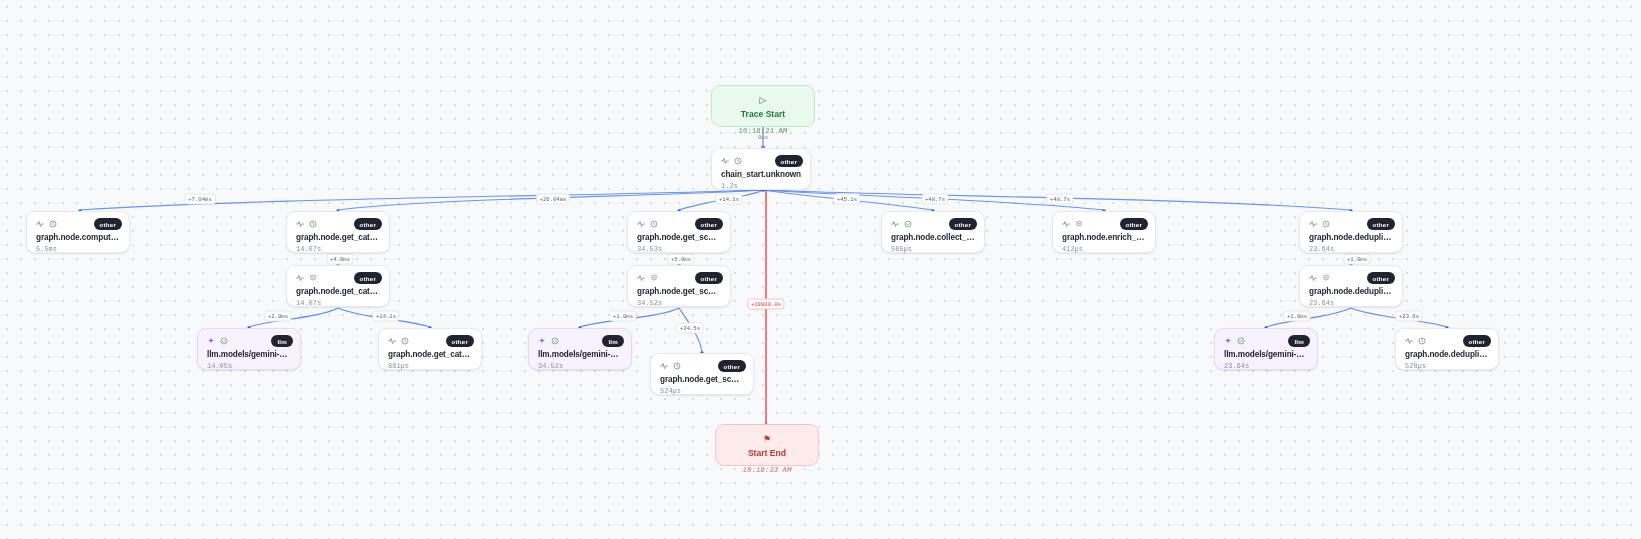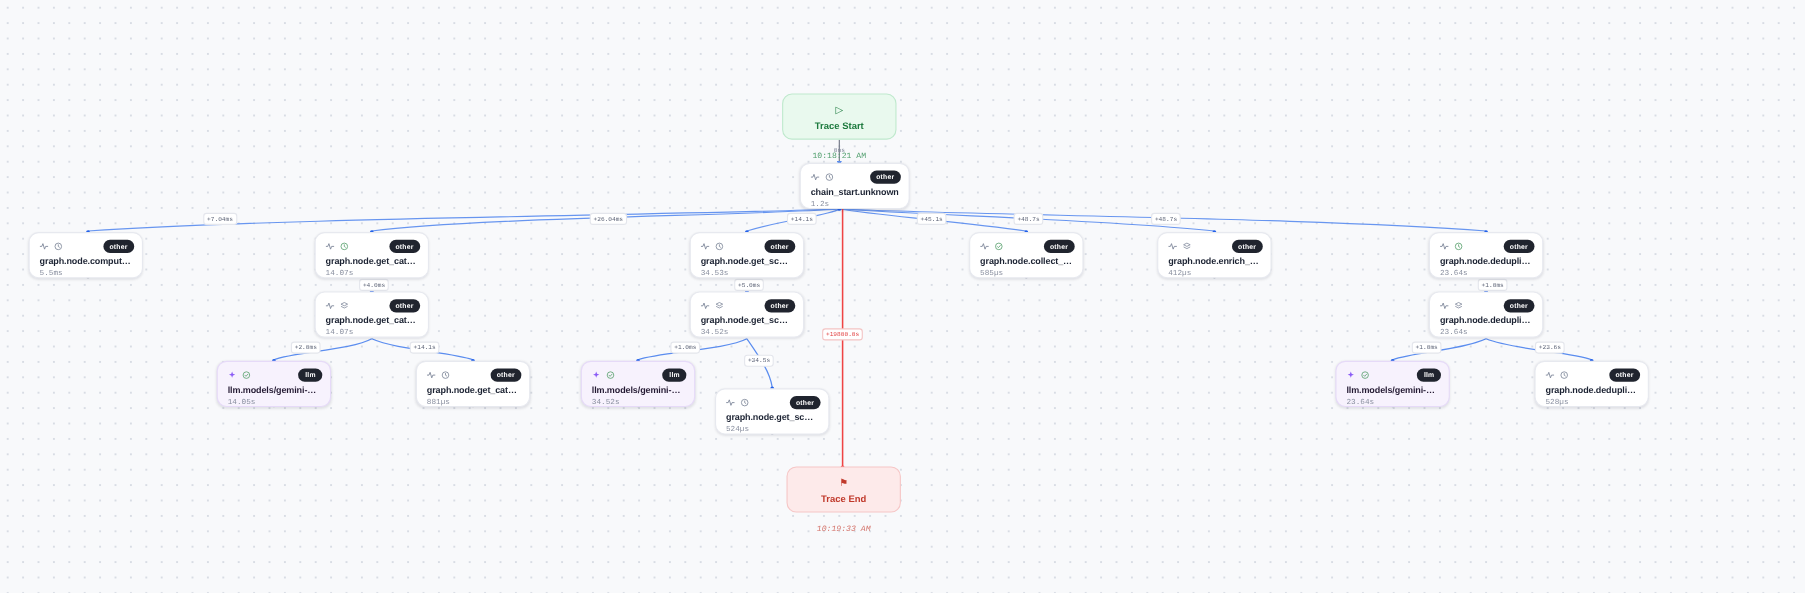--- a/index.html
+++ b/index.html
@@ -54,21 +54,21 @@
     background: #f7f2fd;
     border-color: #e6daf8;
   }
   .node.llm .title { color: #241a33; }
   
   .terminal {
     position: absolute; border-radius: 9px;
     text-align: center; padding-top: 10px;
   }
   .terminal .tlabel { font-size: 8.6px; font-weight: bold; }
-  .terminal .ttime  { font-size: 7.4px; margin-top: 20px; font-family:"Liberation Mono", monospace; }
+  .terminal .ttime  { font-size: 7.4px; margin-top: 8px; font-family:"Liberation Mono", monospace; }
   .terminal .ticon  { font-size: 9px; line-height: 9px; margin-bottom: 4px; }
   .terminal.start {
     background: #e9f9ee; border: 1px solid #bfe9cd;
     color: #1d7a3e;
   }
   .terminal.start .ttime { color: #4f9e6c; }
   .terminal.end {
     background: #fdeaea; border: 1px solid #f6c6c6;
     color: #c0392b;
   }
@@ -201,25 +201,25 @@
   <div class="elabel crit" style="left:766px; top:304px;">+19800.0s</div>
 
   <div class="terminal start" style="left:711px; top:85px; width:104px; height:42px;">
     <div class="ticon">▷</div>
     <div class="tlabel">Trace Start</div>
     <div class="ttime">10:18:21 AM</div>
   </div>
 
   <div class="terminal end" style="left:715px; top:424px; width:104px; height:42px;">
     <div class="ticon">⚑</div>
-    <div class="tlabel">Trace End</div>
+    <div class="tlabel">Start End</div>
     <div class="ttime">10:19:33 AM</div>
   </div>
 
-  <div class="node" style="left:711px; top:148px; width:100px; height:42px;margin-left:16px;">
+  <div class="node" style="left:711px; top:148px; width:100px; height:42px;">
     <div class="iconrow">
       <svg class="ic" viewBox="0 0 16 16">
           <path d="M1 8h3l2-5 3 10 2-5h4" stroke="#7c8598" stroke-width="1.6" fill="none" stroke-linecap="round"></path>
         </svg>
       <svg class="ic" viewBox="0 0 16 16">
           <circle cx="8" cy="8" r="6" stroke="#7c8598" stroke-width="1.5" fill="none"></circle>
           <path d="M8 5v3.2l2 1.3" stroke="#7c8598" stroke-width="1.5" fill="none" stroke-linecap="round"></path>
         </svg>
     </div>
     <div class="badge">other</div>

